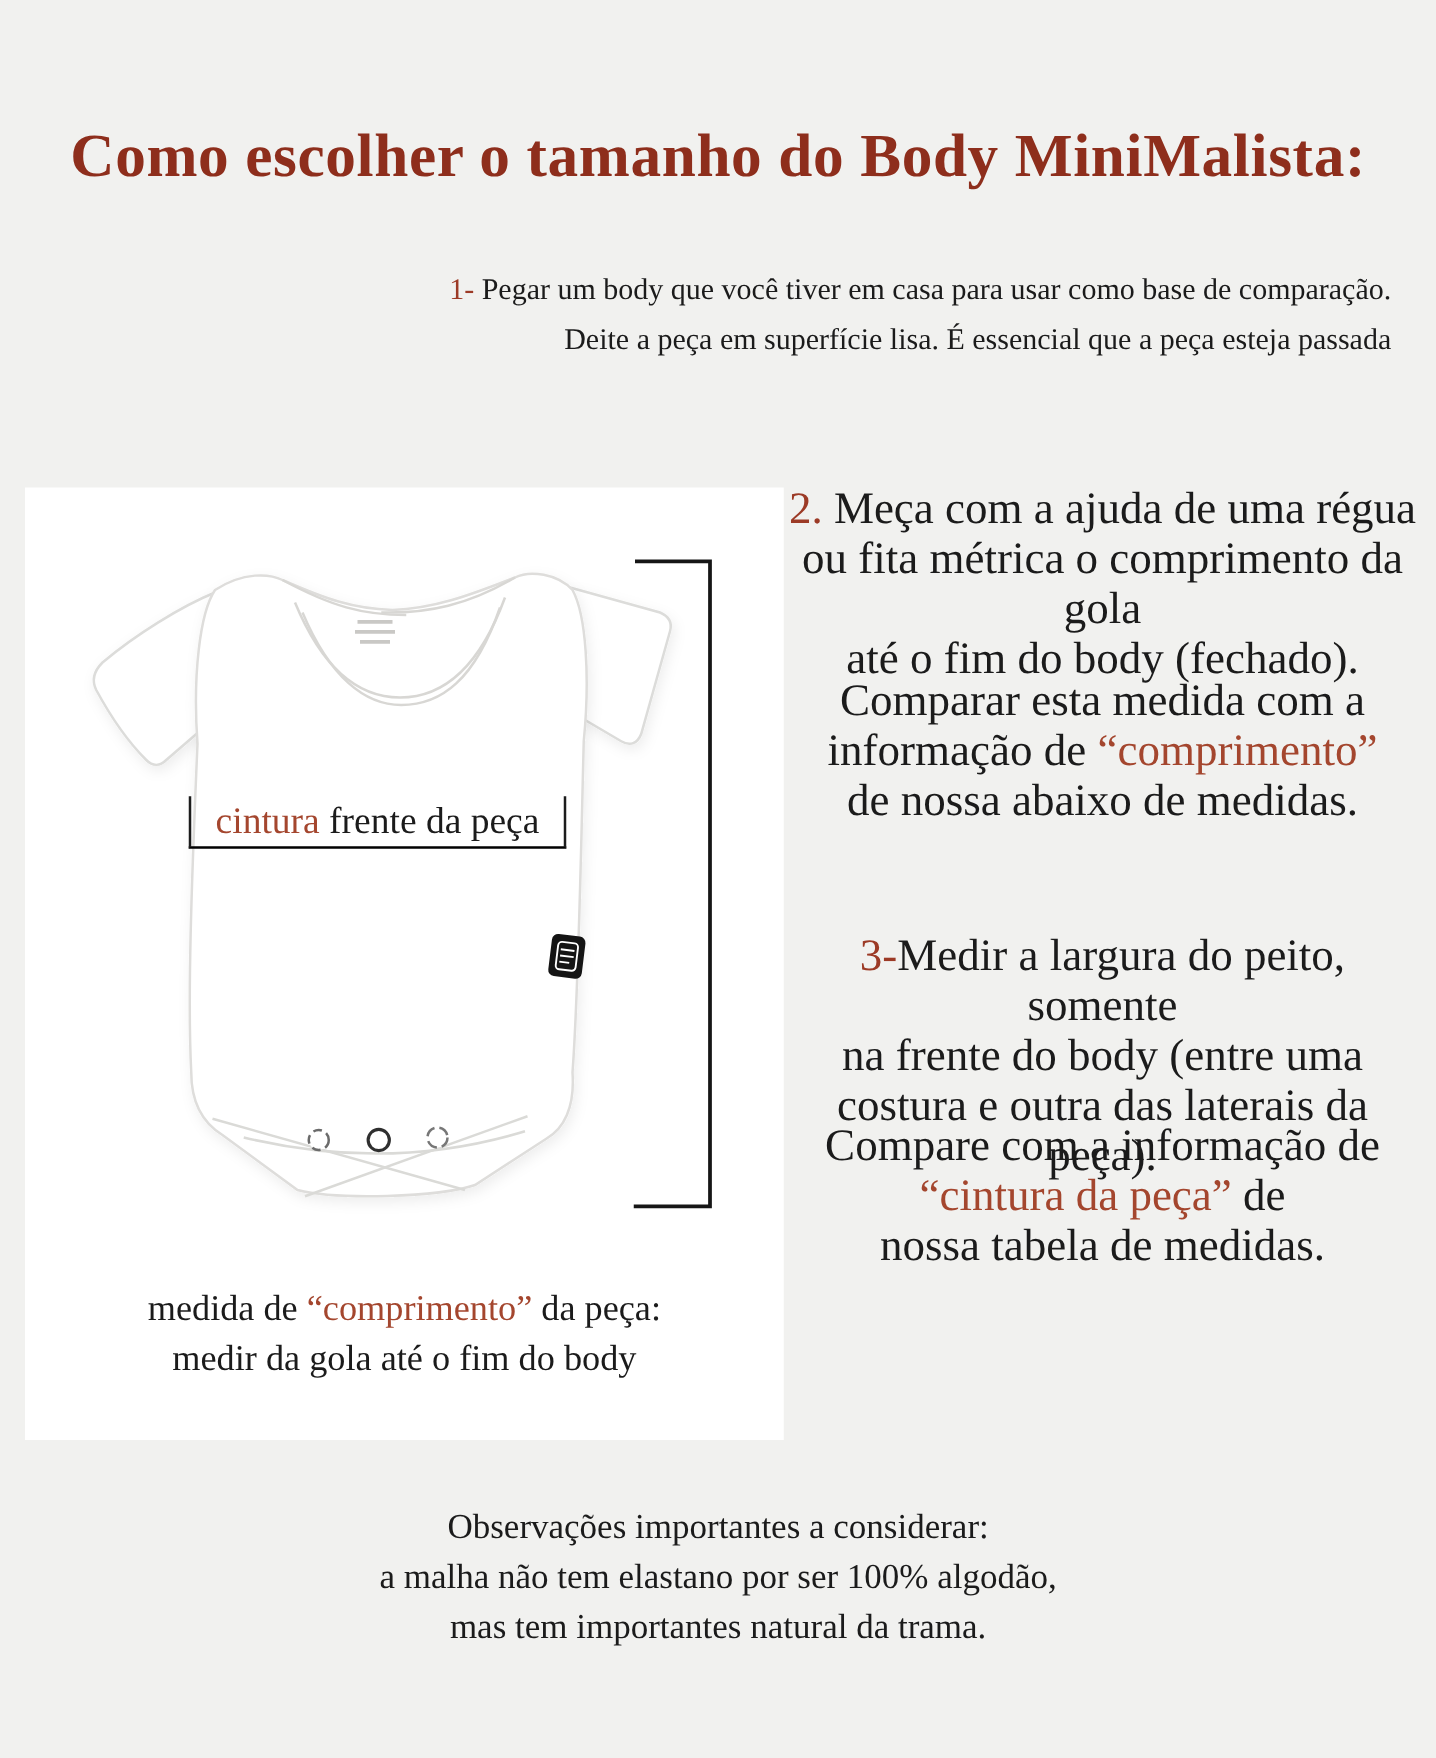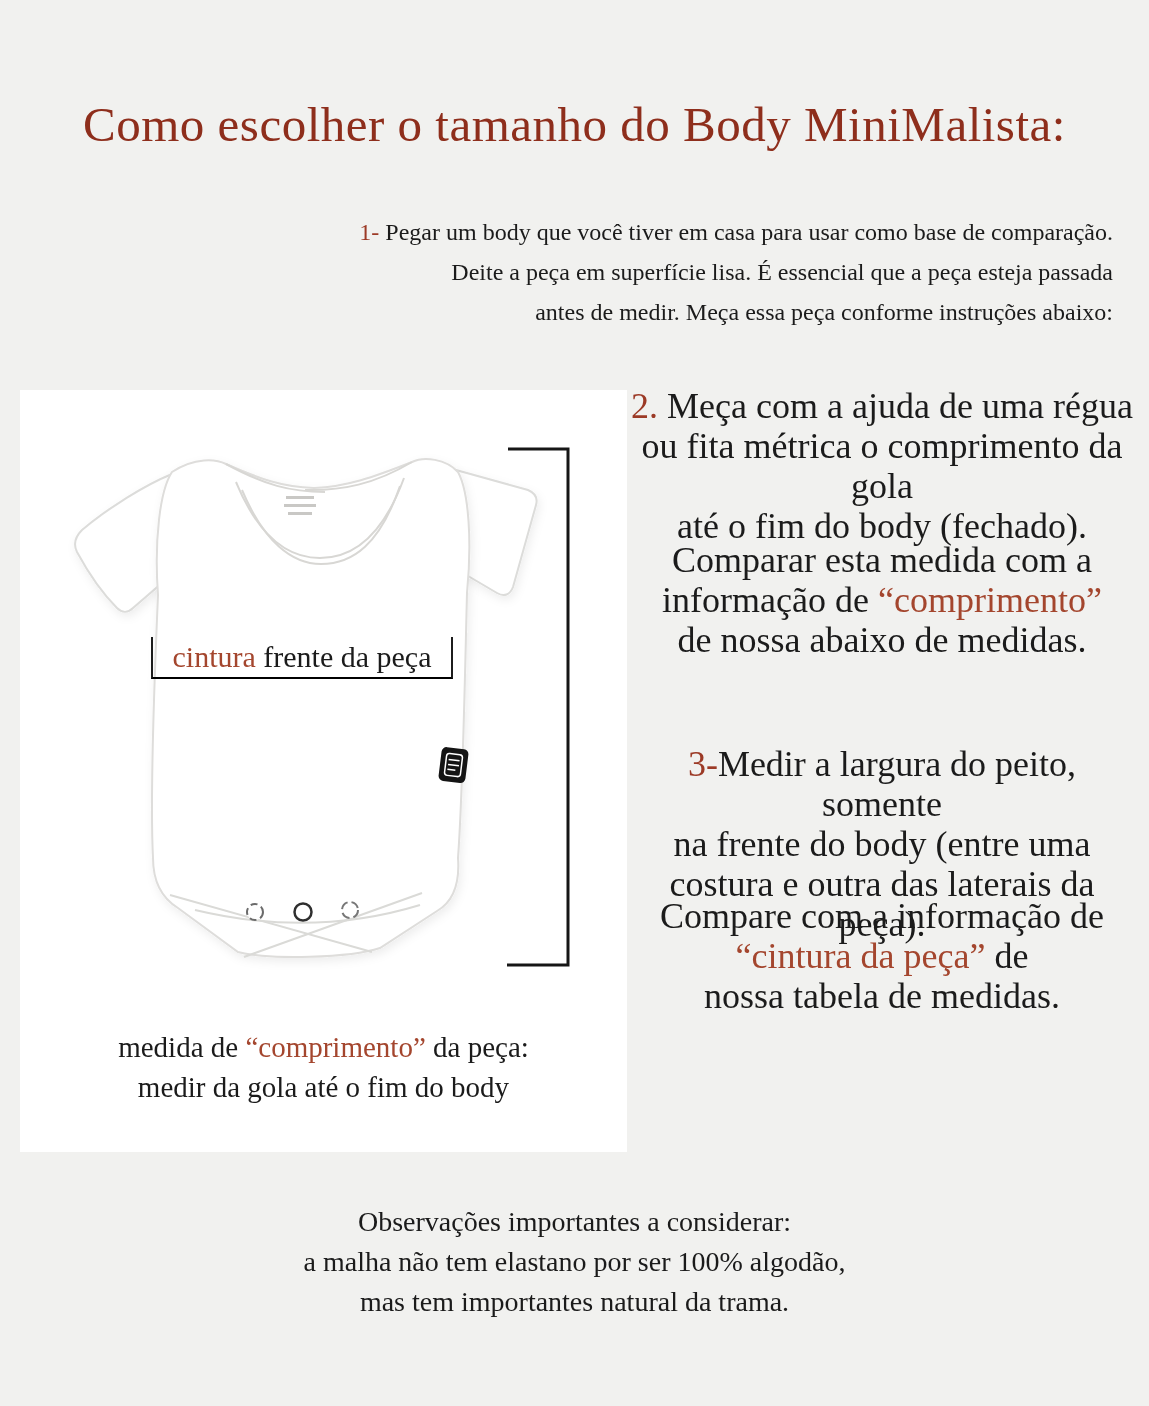--- a/index.html
+++ b/index.html
@@ -14,21 +14,21 @@
     color: #1b1b1b;
     overflow: hidden;
   }
   .page-title {
     position: absolute;
     top: 96px; left: 0; right: 0;
     text-align: center;
     font-size: 49px;
     letter-spacing: 0.5px;
     color: #8e2e1c;
-    font-weight: normal;
+    font-weight: bold;
   }
   .step1 {
     position: absolute;
     top: 212px; left: 90px; right: 36px;
     text-align: right;
     font-size: 24px;
     line-height: 40px;
   }
   .num { color: #9c3a26; }
   .hl  { color: #a4462e; }
@@ -88,21 +88,20 @@
 </head>
 <body>
 
 <div class="page">
 
   <h1 class="page-title">Como escolher o tamanho do Body MiniMalista:</h1>
 
   <div class="step1">
     <div><span class="num">1-</span><span> Pegar um body que você tiver em casa para usar como base de comparação.</span></div>
     <div>Deite a peça em superfície lisa. É essencial que a peça esteja passada</div>
-    <div>antes de medir. Meça essa peça conforme instruções abaixo:</div>
   </div>
 
   <div class="figure-panel">
     <svg width="607" height="762" viewBox="0 0 607 762">
 
       <defs>
         <filter id="soft" x="-20%" y="-20%" width="140%" height="140%">
           <feDropShadow dx="2" dy="4" stdDeviation="5" flood-color="#000000" flood-opacity="0.07"></feDropShadow>
         </filter>
       </defs>

